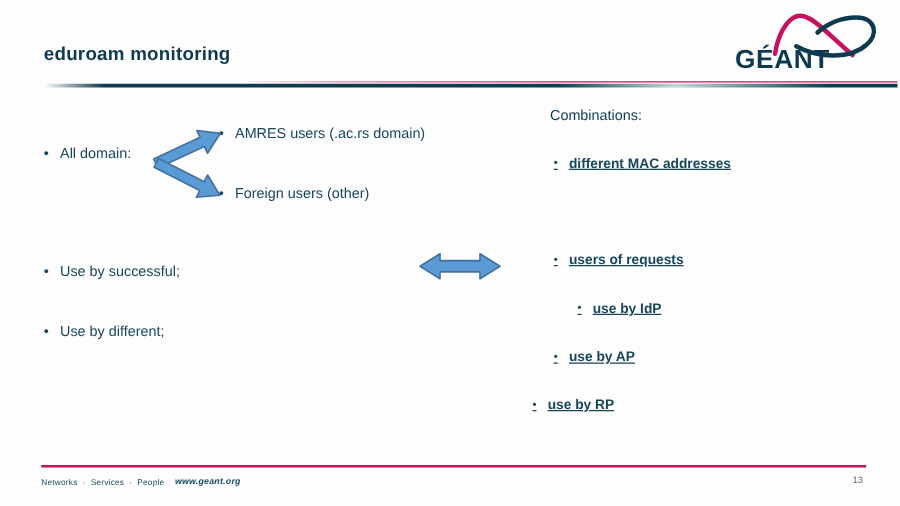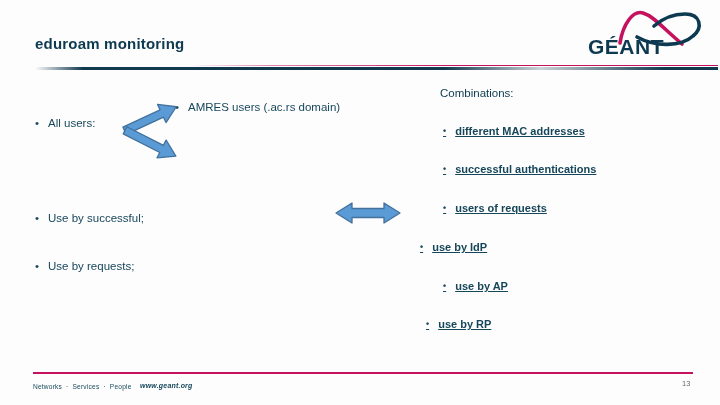--- a/index.html
+++ b/index.html
@@ -70,31 +70,34 @@
       <path d="M35 39 C38 20 48 6 58 9 C68 12 76 22 97 40" fill="none" stroke="#c4125e" stroke-width="3.6" stroke-linecap="round"></path>
       <path d="M52 33 C70 43 96 43 108 32 C118 24 116 10 100 10 C88 10 77 15 69 22" fill="none" stroke="#0d3a50" stroke-width="3.6" stroke-linecap="round"></path>
       <text x="3" y="50" font-family="Liberation Sans, sans-serif" font-size="21" font-weight="bold" fill="#0d3a50" letter-spacing="0.5">GÉANT</text>
     </svg>
   </div>
 
   <div class="divider-navy"></div>
   <div class="divider-crimson"></div>
 
   <div class="row" style="left:35px;top:117px">
-    <span class="txt">All users:</span>
+    <span class="txt">All domain:</span>
   </div>
   <div class="row" style="left:35px;top:212px">
     <span class="txt">Use by successful;</span>
   </div>
   <div class="row" style="left:35px;top:260px">
-    <span class="txt">Use by requests;</span>
+    <span class="txt">Use by different;</span>
   </div>
 
   <div class="row" style="left:175px;top:101px">
     <span class="txt">AMRES users (.ac.rs domain)</span>
+  </div>
+  <div class="row" style="left:175px;top:149px">
+    <span class="txt">Foreign users (other)</span>
   </div>
 
   <svg class="arrow-svg" style="left:117px;top:100px" width="68" height="38" viewBox="0 0 68 38">
     <g transform="rotate(-25 33 19)">
       <path d="M5 15 H46 V9 L62 19 L46 29 V23 H5 Z" fill="#5b9bd5" stroke="#41719c" stroke-width="1.3" stroke-linejoin="round"></path>
     </g>
   </svg>
   <svg class="arrow-svg" style="left:117px;top:122px" width="68" height="42" viewBox="0 0 68 42">
     <g transform="rotate(27 33 21)">
       <path d="M5 17 H46 V11 L62 21 L46 31 V25 H5 Z" fill="#5b9bd5" stroke="#41719c" stroke-width="1.3" stroke-linejoin="round"></path>
@@ -102,27 +105,24 @@
   </svg>
   <svg class="arrow-svg" style="left:334px;top:199px" width="68" height="28" viewBox="0 0 68 28">
     <path d="M2 14 L18 4 V9.5 H50 V4 L66 14 L50 24 V18.5 H18 V24 Z" fill="#5b9bd5" stroke="#41719c" stroke-width="1.3" stroke-linejoin="round"></path>
   </svg>
 
   <h2 class="heading">Combinations:</h2>
 
   <div class="row bold" style="left:443px;top:125px">
     <span class="txt">different MAC addresses</span>
   </div>
-  <div class="row bold" style="left:443px;top:163px">
-    <span class="txt">successful authentications</span>
-  </div>
   <div class="row bold" style="left:443px;top:202px">
     <span class="txt">users of requests</span>
   </div>
-  <div class="row bold" style="left:420px;top:241px">
+  <div class="row bold" style="left:462px;top:241px">
     <span class="txt">use by IdP</span>
   </div>
   <div class="row bold" style="left:443px;top:280px">
     <span class="txt">use by AP</span>
   </div>
   <div class="row bold" style="left:426px;top:318px">
     <span class="txt">use by RP</span>
   </div>
 
   <div class="footer-line"></div>

